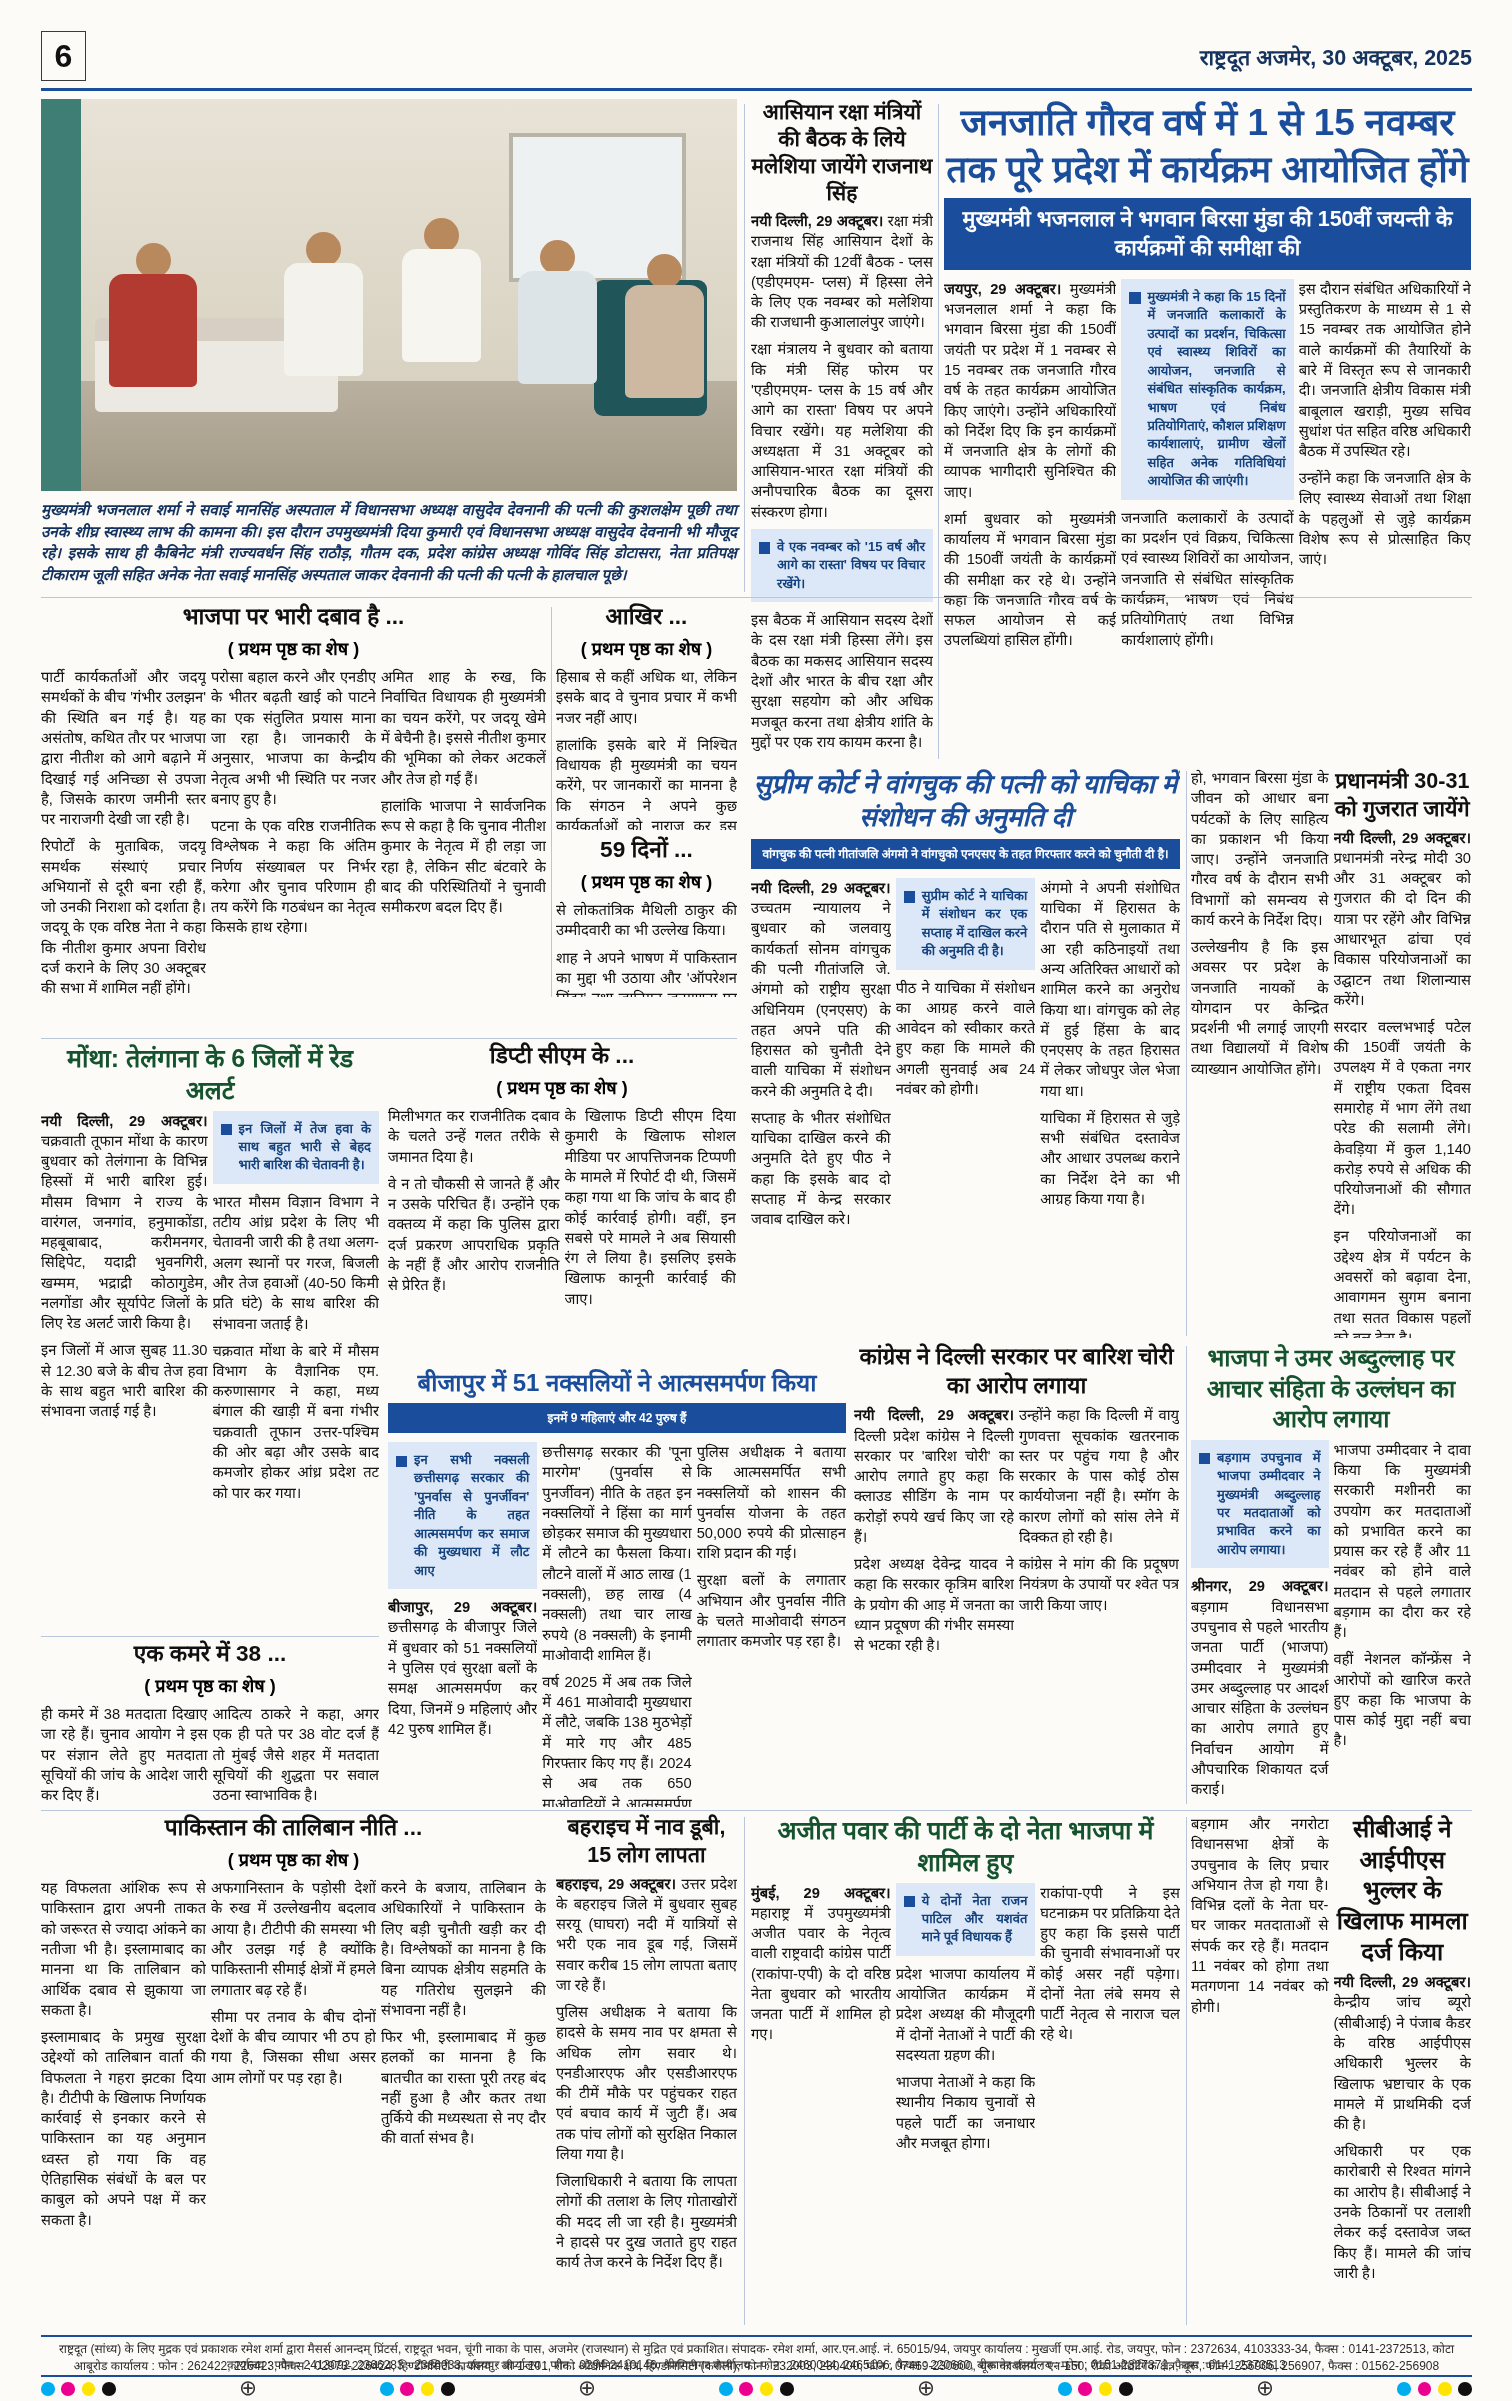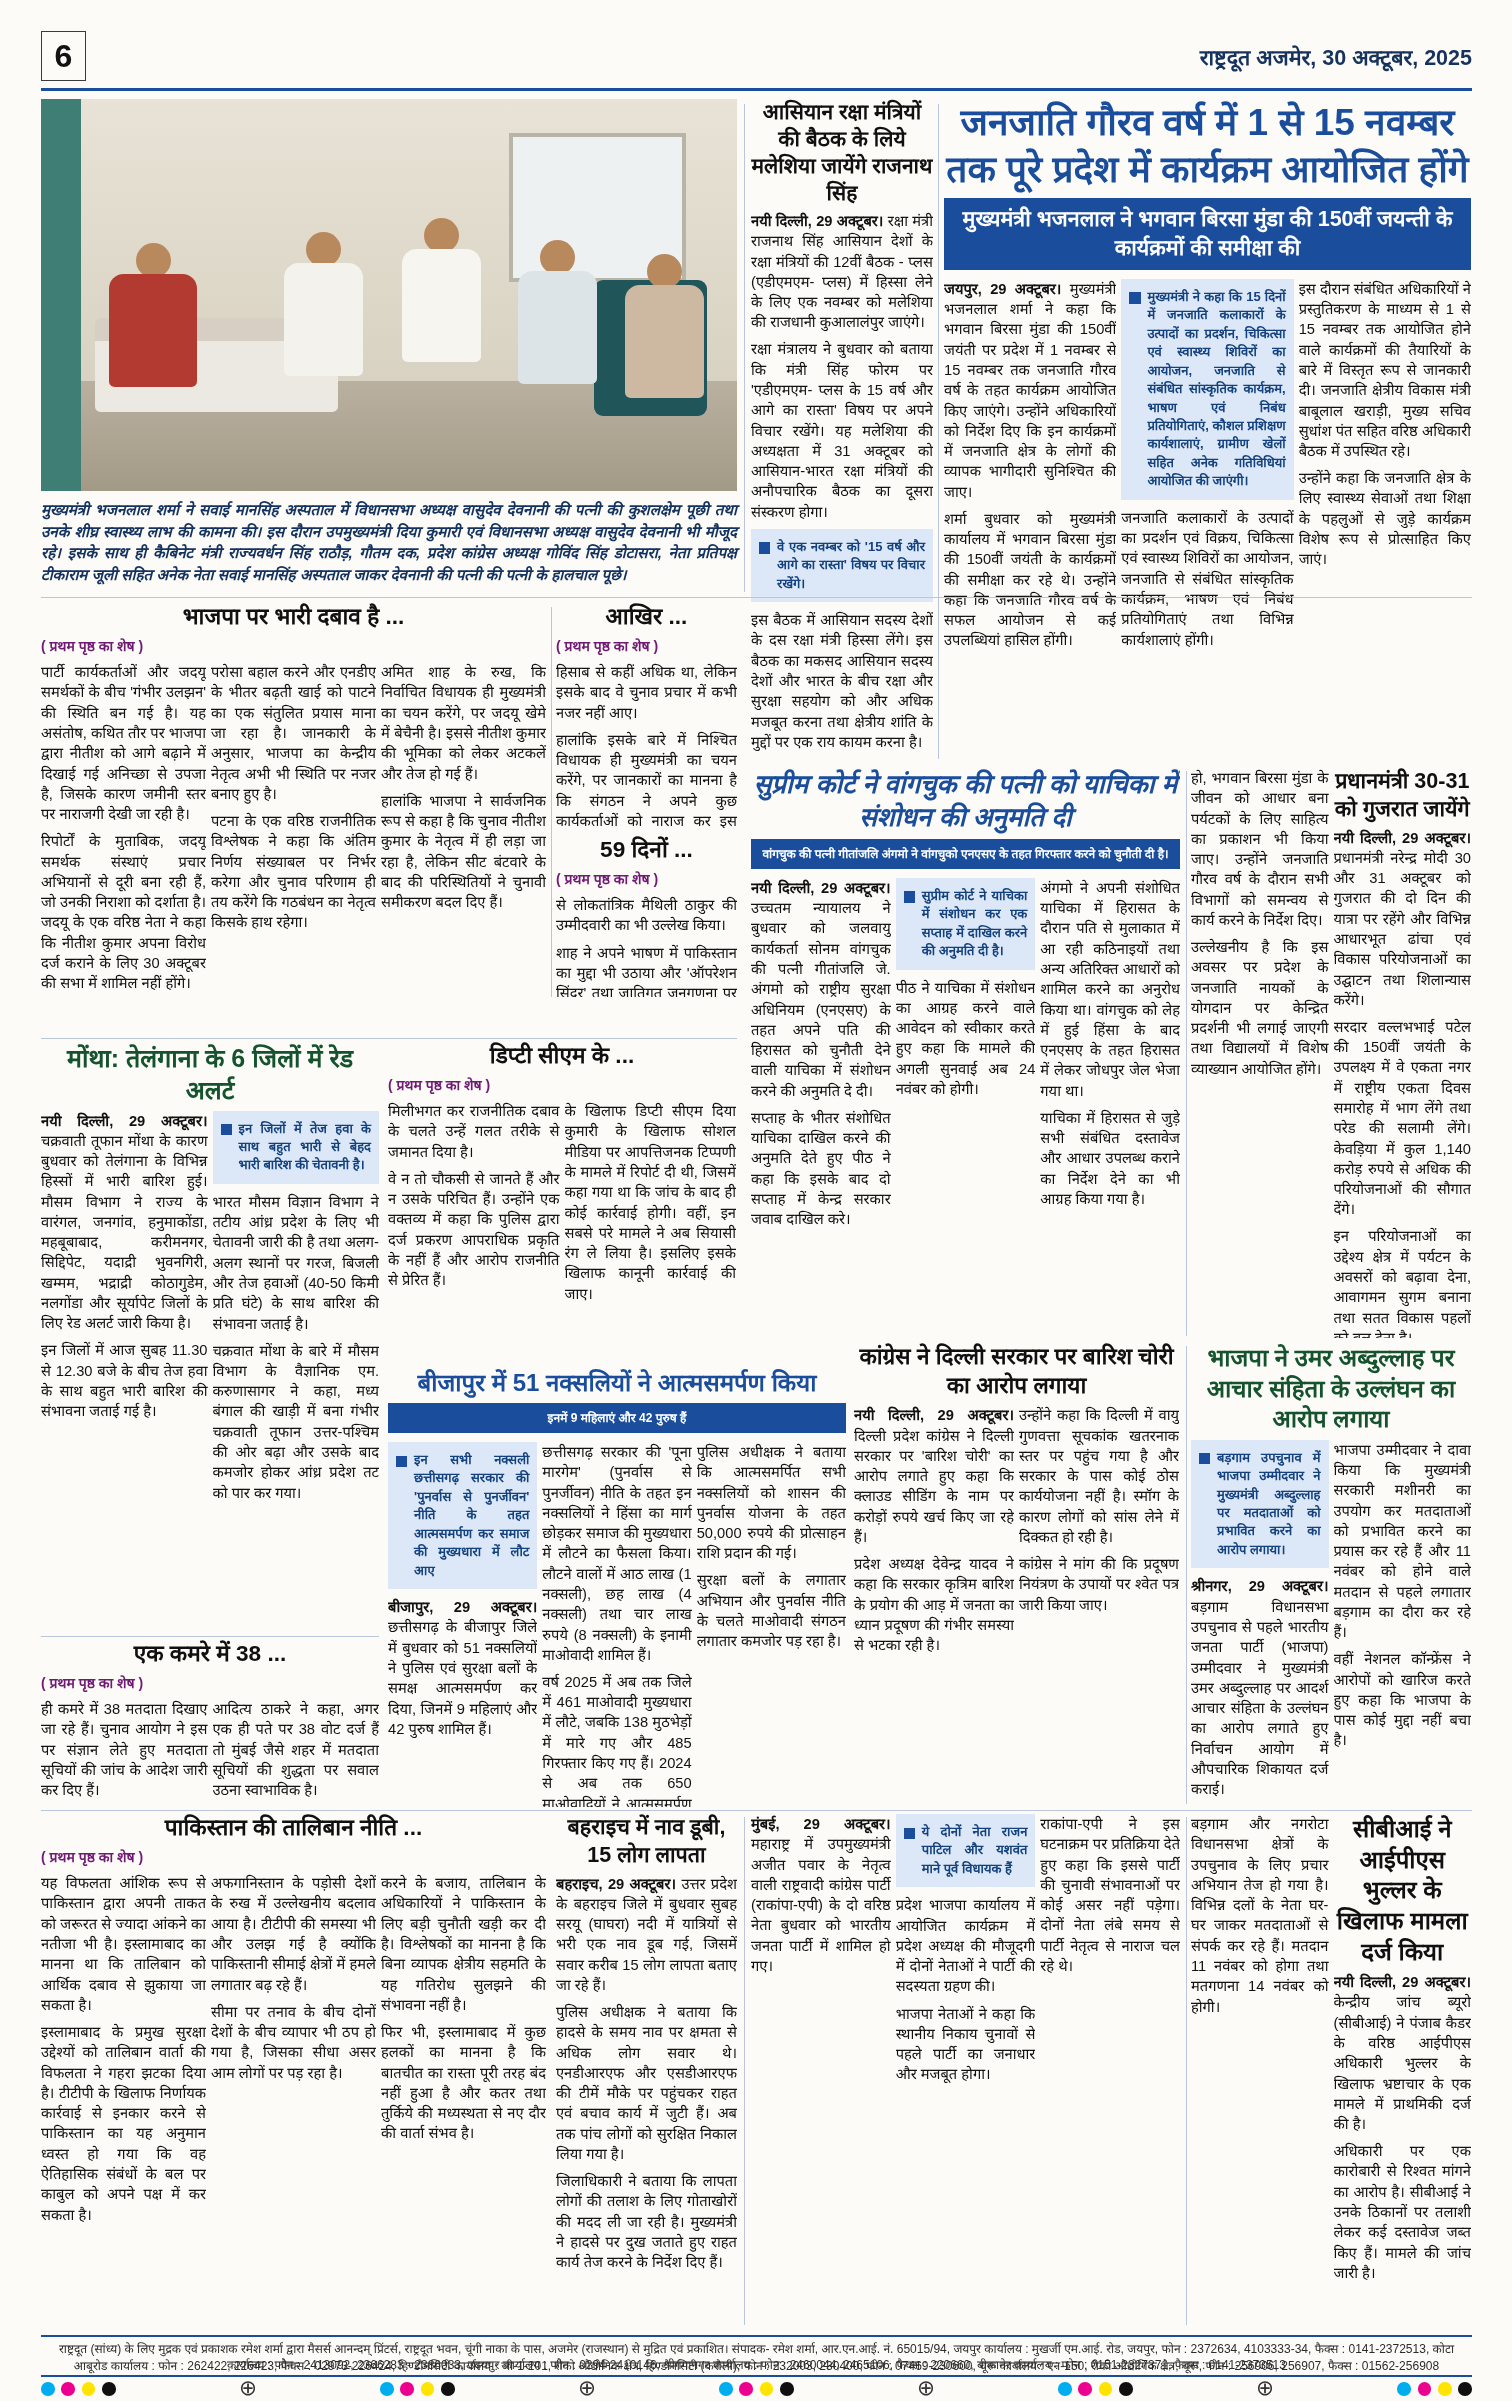--- a/index.html
+++ b/index.html
@@ -12,21 +12,21 @@
   .hrule{background:#1a4e9c;height:2.8px;}
   .hr{background:#b9c6dc;height:1.1px;}
   .vr{background:#b9c6dc;width:1.1px;}
   
   .head{font-weight:bold;text-align:center;line-height:1.28;margin:0 0 4.5px 0;}
   .head-xl{font-size:37px;color:#1a4e9c;}
   .head-blue{font-size:26px;color:#1a4e9c;font-style:italic;}
   .head-blue-md{font-size:24px;color:#1a4e9c;}
   .head-lg{font-size:25px;color:#14532d;}
   .head-md{font-size:22.6px;color:#101010;}
-  .cont-note{font-weight:bold;text-align:left;font-size:14px;margin:1.1px 0 6.8px 0;color:#701a75;}
+  .cont-note{font-weight:bold;text-align:center;font-size:18px;margin:1.1px 0 6.8px 0;color:#000000;}
   .bar{background:#1a4e9c;color:#ffffff;font-weight:bold;text-align:center;padding:6.8px 8px;font-size:18px;line-height:1.35;margin:4.5px 0 9px 0;}
   .bar-sm{font-size:12px;}
   
   .bt p{margin:0 0 6.8px 0;font-size:14.7px;line-height:1.38;text-align:justify;}
   .dl{font-weight:bold;}
   .cols{display:flex;gap:5px;}
   .col{flex:1;min-width:0;overflow:hidden;}
   .block{overflow:hidden;}
   
   .hl{background:#dce8f7;padding:9px 8px;margin:0 0 8px 0;display:flex;gap:6.8px;}
@@ -326,20 +326,21 @@
 
   <div class="abs block bt" style="left:556px;top:1814px;width:181px;height:514px;">
     <h2 class="head head-md" style="font-size:21.5px;">बहराइच में नाव डूबी, 15 लोग लापता</h2>
     <p><b class="dl">बहराइच, 29 अक्टूबर।</b> <span>उत्तर प्रदेश के बहराइच जिले में बुधवार सुबह सरयू (घाघरा) नदी में यात्रियों से भरी एक नाव डूब गई, जिसमें सवार करीब 15 लोग लापता बताए जा रहे हैं।</span></p>
     <p>पुलिस अधीक्षक ने बताया कि हादसे के समय नाव पर क्षमता से अधिक लोग सवार थे। एनडीआरएफ और एसडीआरएफ की टीमें मौके पर पहुंचकर राहत एवं बचाव कार्य में जुटी हैं। अब तक पांच लोगों को सुरक्षित निकाल लिया गया है।</p>
     <p>जिलाधिकारी ने बताया कि लापता लोगों की तलाश के लिए गोताखोरों की मदद ली जा रही है। मुख्यमंत्री ने हादसे पर दुख जताते हुए राहत कार्य तेज करने के निर्देश दिए हैं।</p>
   </div>
   <div class="abs vr" style="left:744px;top:1817px;height:508px;"></div>
 
   <div class="abs block" style="left:751px;top:1814px;width:429px;height:514px;">
+    <h1 class="head head-lg">अजीत पवार की पार्टी के दो नेता भाजपा में शामिल हुए</h1>
     <div class="cols bt">
       <div class="col">
         <p><b class="dl">मुंबई, 29 अक्टूबर।</b> <span>महाराष्ट्र में उपमुख्यमंत्री अजीत पवार के नेतृत्व वाली राष्ट्रवादी कांग्रेस पार्टी (राकांपा-एपी) के दो वरिष्ठ नेता बुधवार को भारतीय जनता पार्टी में शामिल हो गए।</span></p>
       </div>
       <div class="col">
         <div class="hl">
             <span class="sq"></span>
             <span class="t">ये दोनों नेता राजन पाटिल और यशवंत माने पूर्व विधायक हैं</span>
           </div>
         <p>प्रदेश भाजपा कार्यालय में आयोजित कार्यक्रम में प्रदेश अध्यक्ष की मौजूदगी में दोनों नेताओं ने पार्टी की सदस्यता ग्रहण की।</p>

